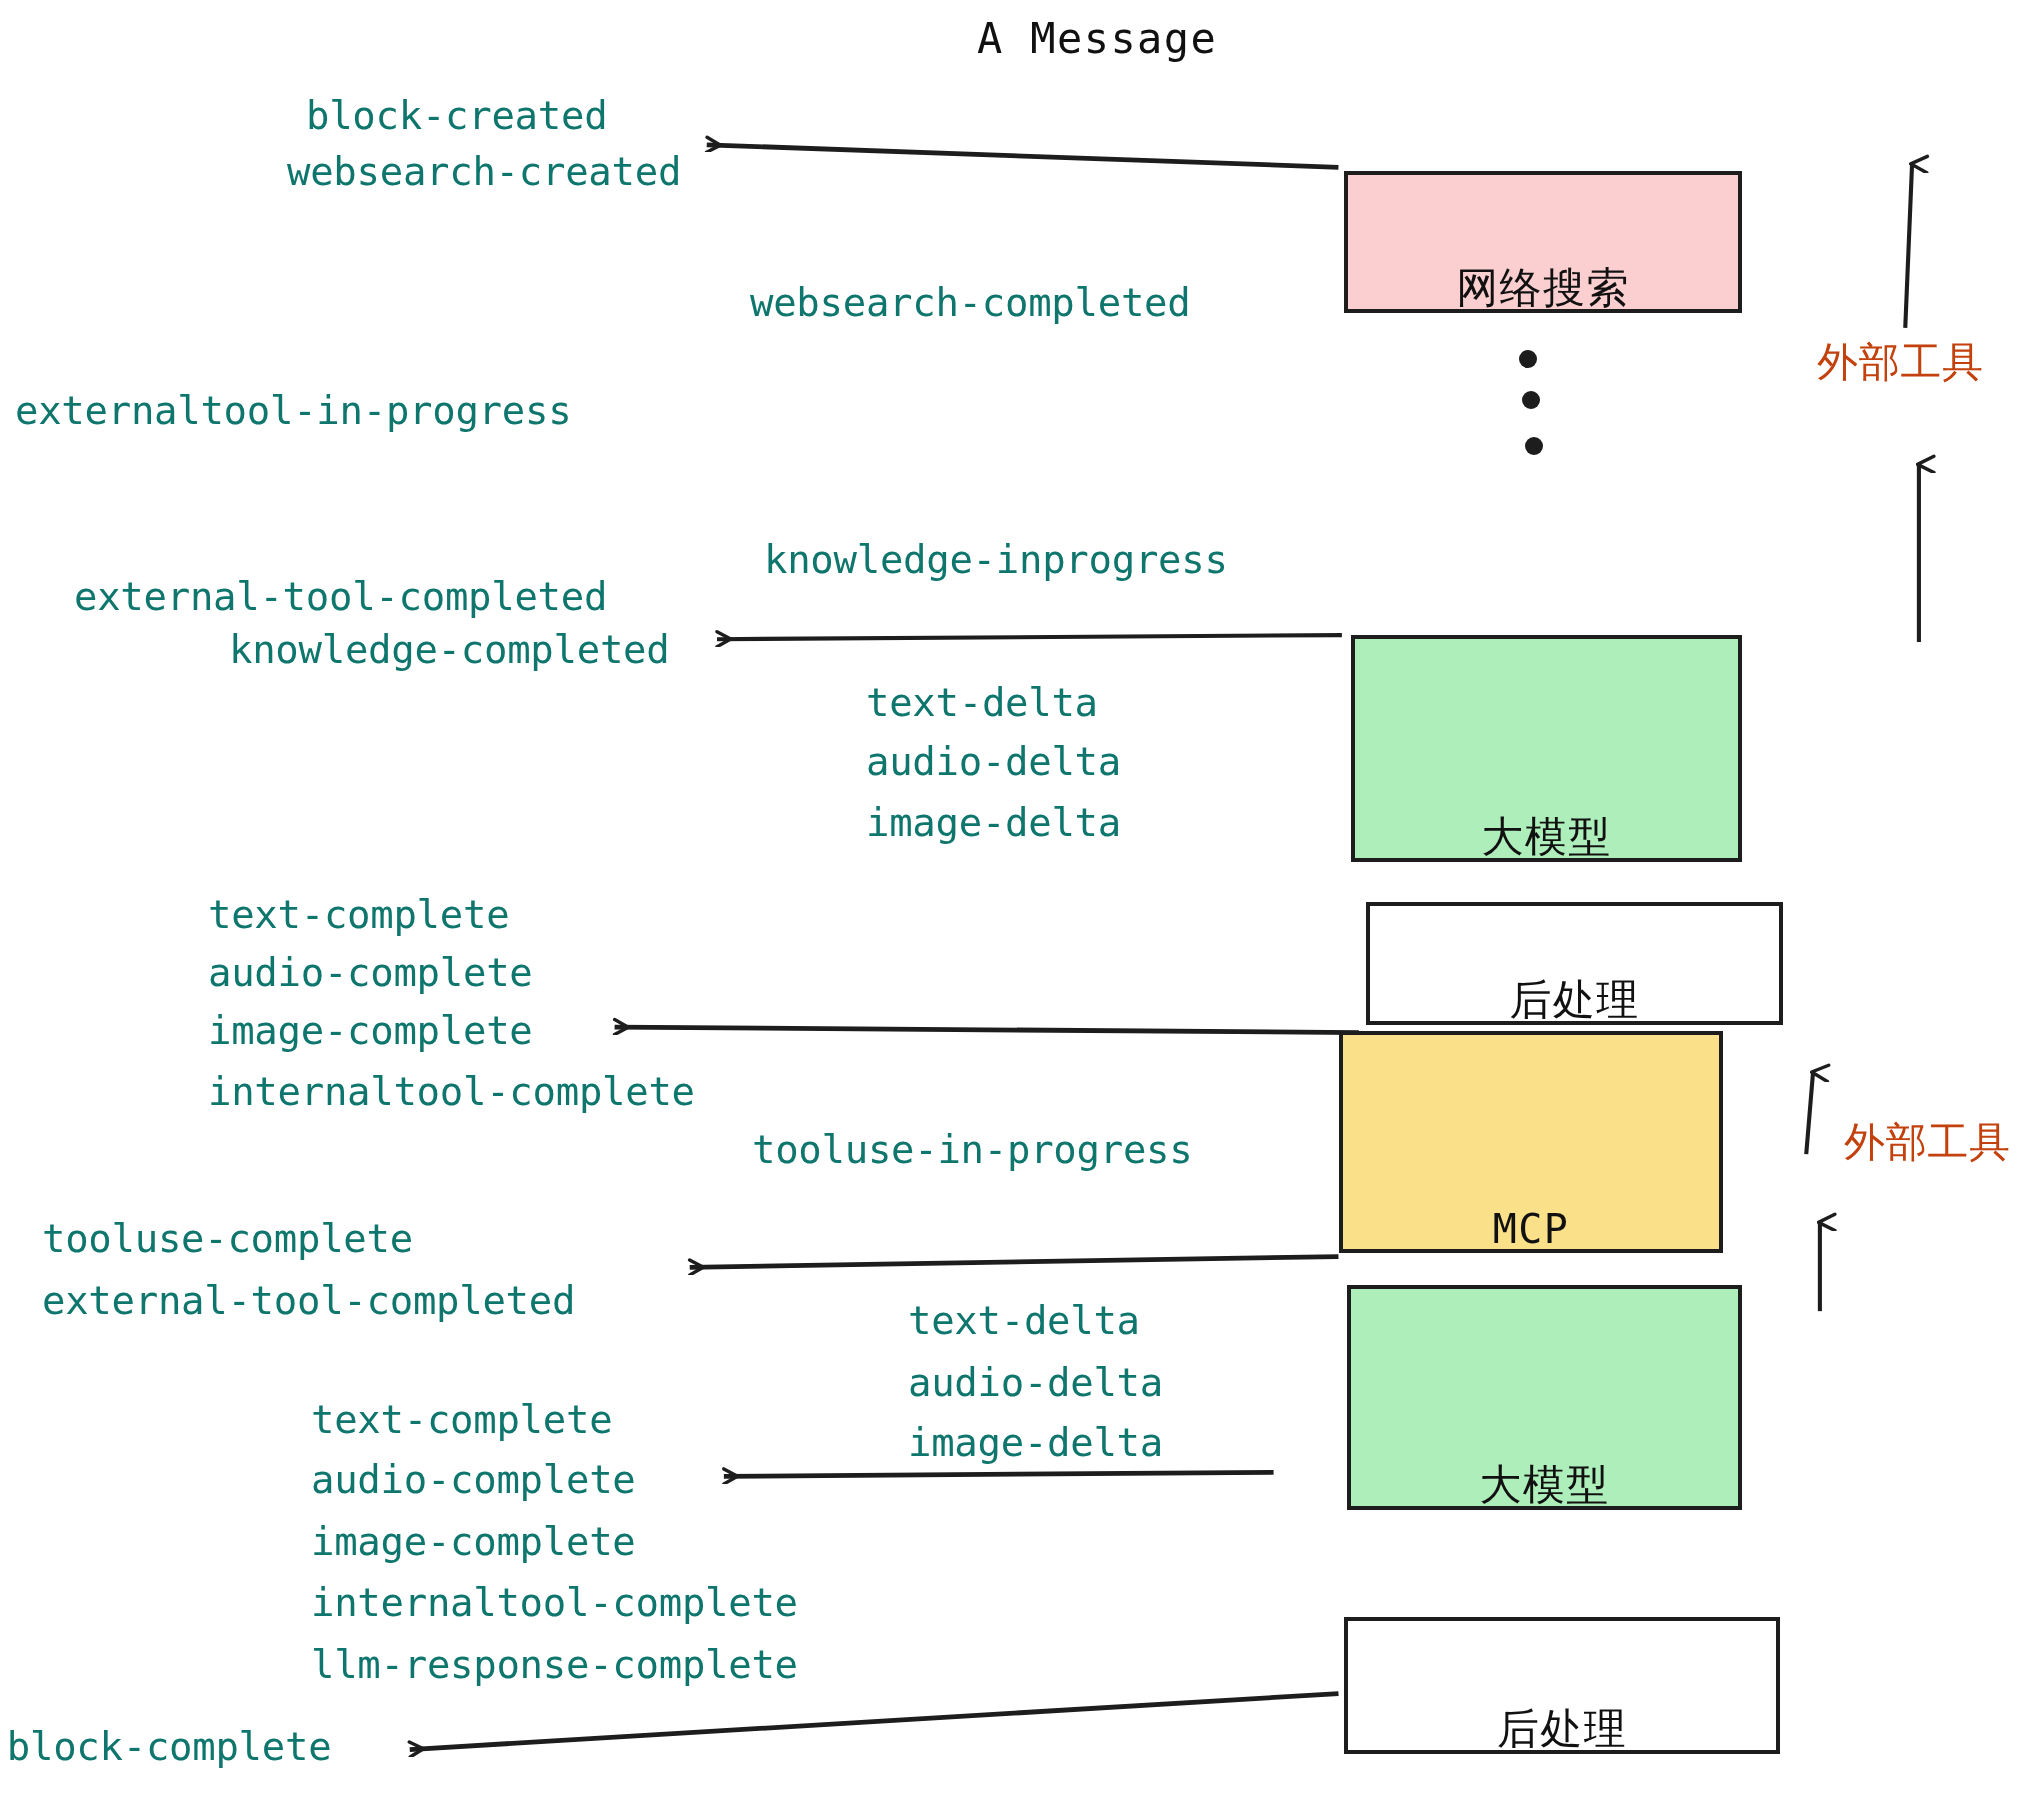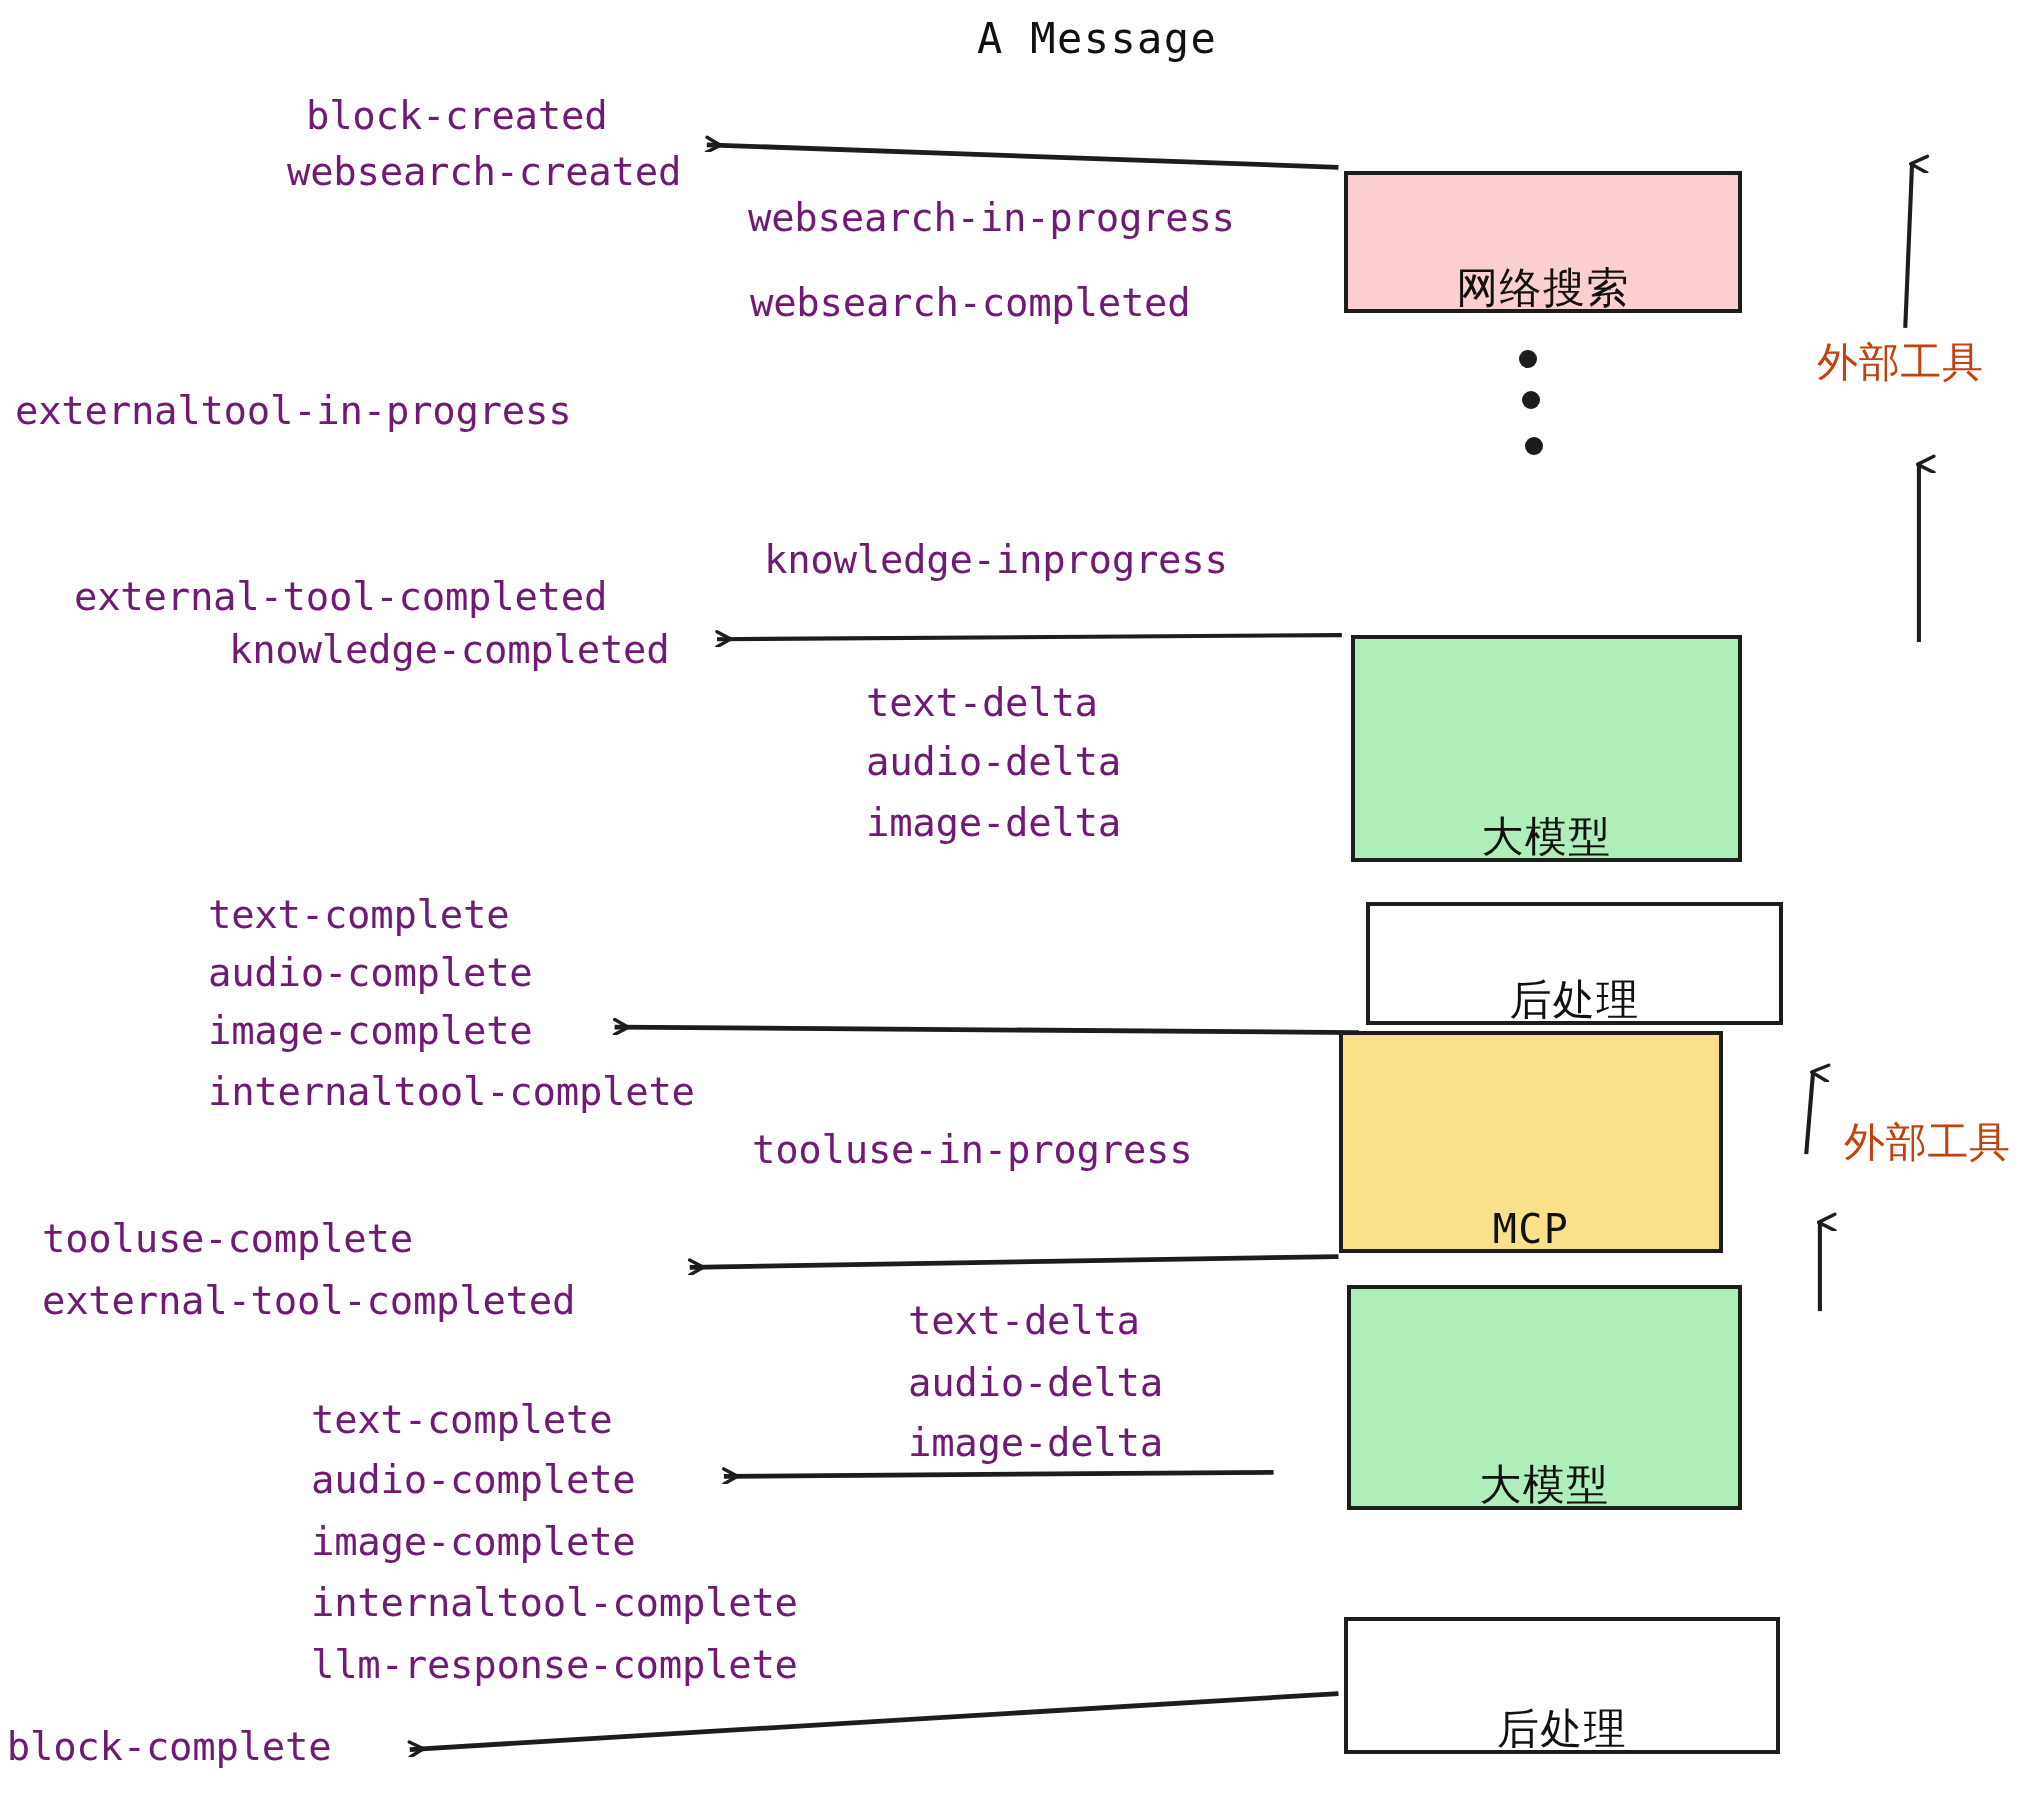--- a/index.html
+++ b/index.html
@@ -24,21 +24,21 @@
     letter-spacing: 1.4px;
     color: #111111;
     white-space: nowrap;
     font-family: "DejaVu Sans Mono", "Liberation Mono", monospace;
   }
   
   .evt {
     position: absolute;
     font-size: 39px;
     line-height: 1.02;
-    color: #701a75;
+    color: #0f766e;
     white-space: nowrap;
     font-family: "DejaVu Sans Mono", "Liberation Mono", monospace;
     letter-spacing: -0.3px;
   }
 
   
   .node {
     position: absolute;
     box-sizing: border-box;
     border: 4.8px solid #1d1d1d;
@@ -155,21 +155,20 @@
   <div class="dot" style="left:1522px; top:391px;"></div>
   <div class="dot" style="left:1525px; top:437px;"></div>
 
   <div class="side-label" style="left:1817px; top:335px;">外部工具</div>
   <div class="side-label" style="left:1844px; top:1115px;">外部工具</div>
 
   <div class="evt" style="left:306px; top:96px;">block-created</div>
 
   <div class="evt" style="left:287px; top:152px;">websearch-created</div>
 
-  <div class="evt" style="left:748px; top:198px;">websearch-in-progress</div>
 
   <div class="evt" style="left:750px; top:283px;">websearch-completed</div>
 
   <div class="evt" style="left:15px; top:391px;">externaltool-in-progress</div>
 
   <div class="evt" style="left:764px; top:540px;">knowledge-inprogress</div>
 
   <div class="evt" style="left:74px; top:577px;">external-tool-completed</div>
 
   <div class="evt" style="left:188px; top:630px;margin-left:41px;">knowledge-completed</div>

